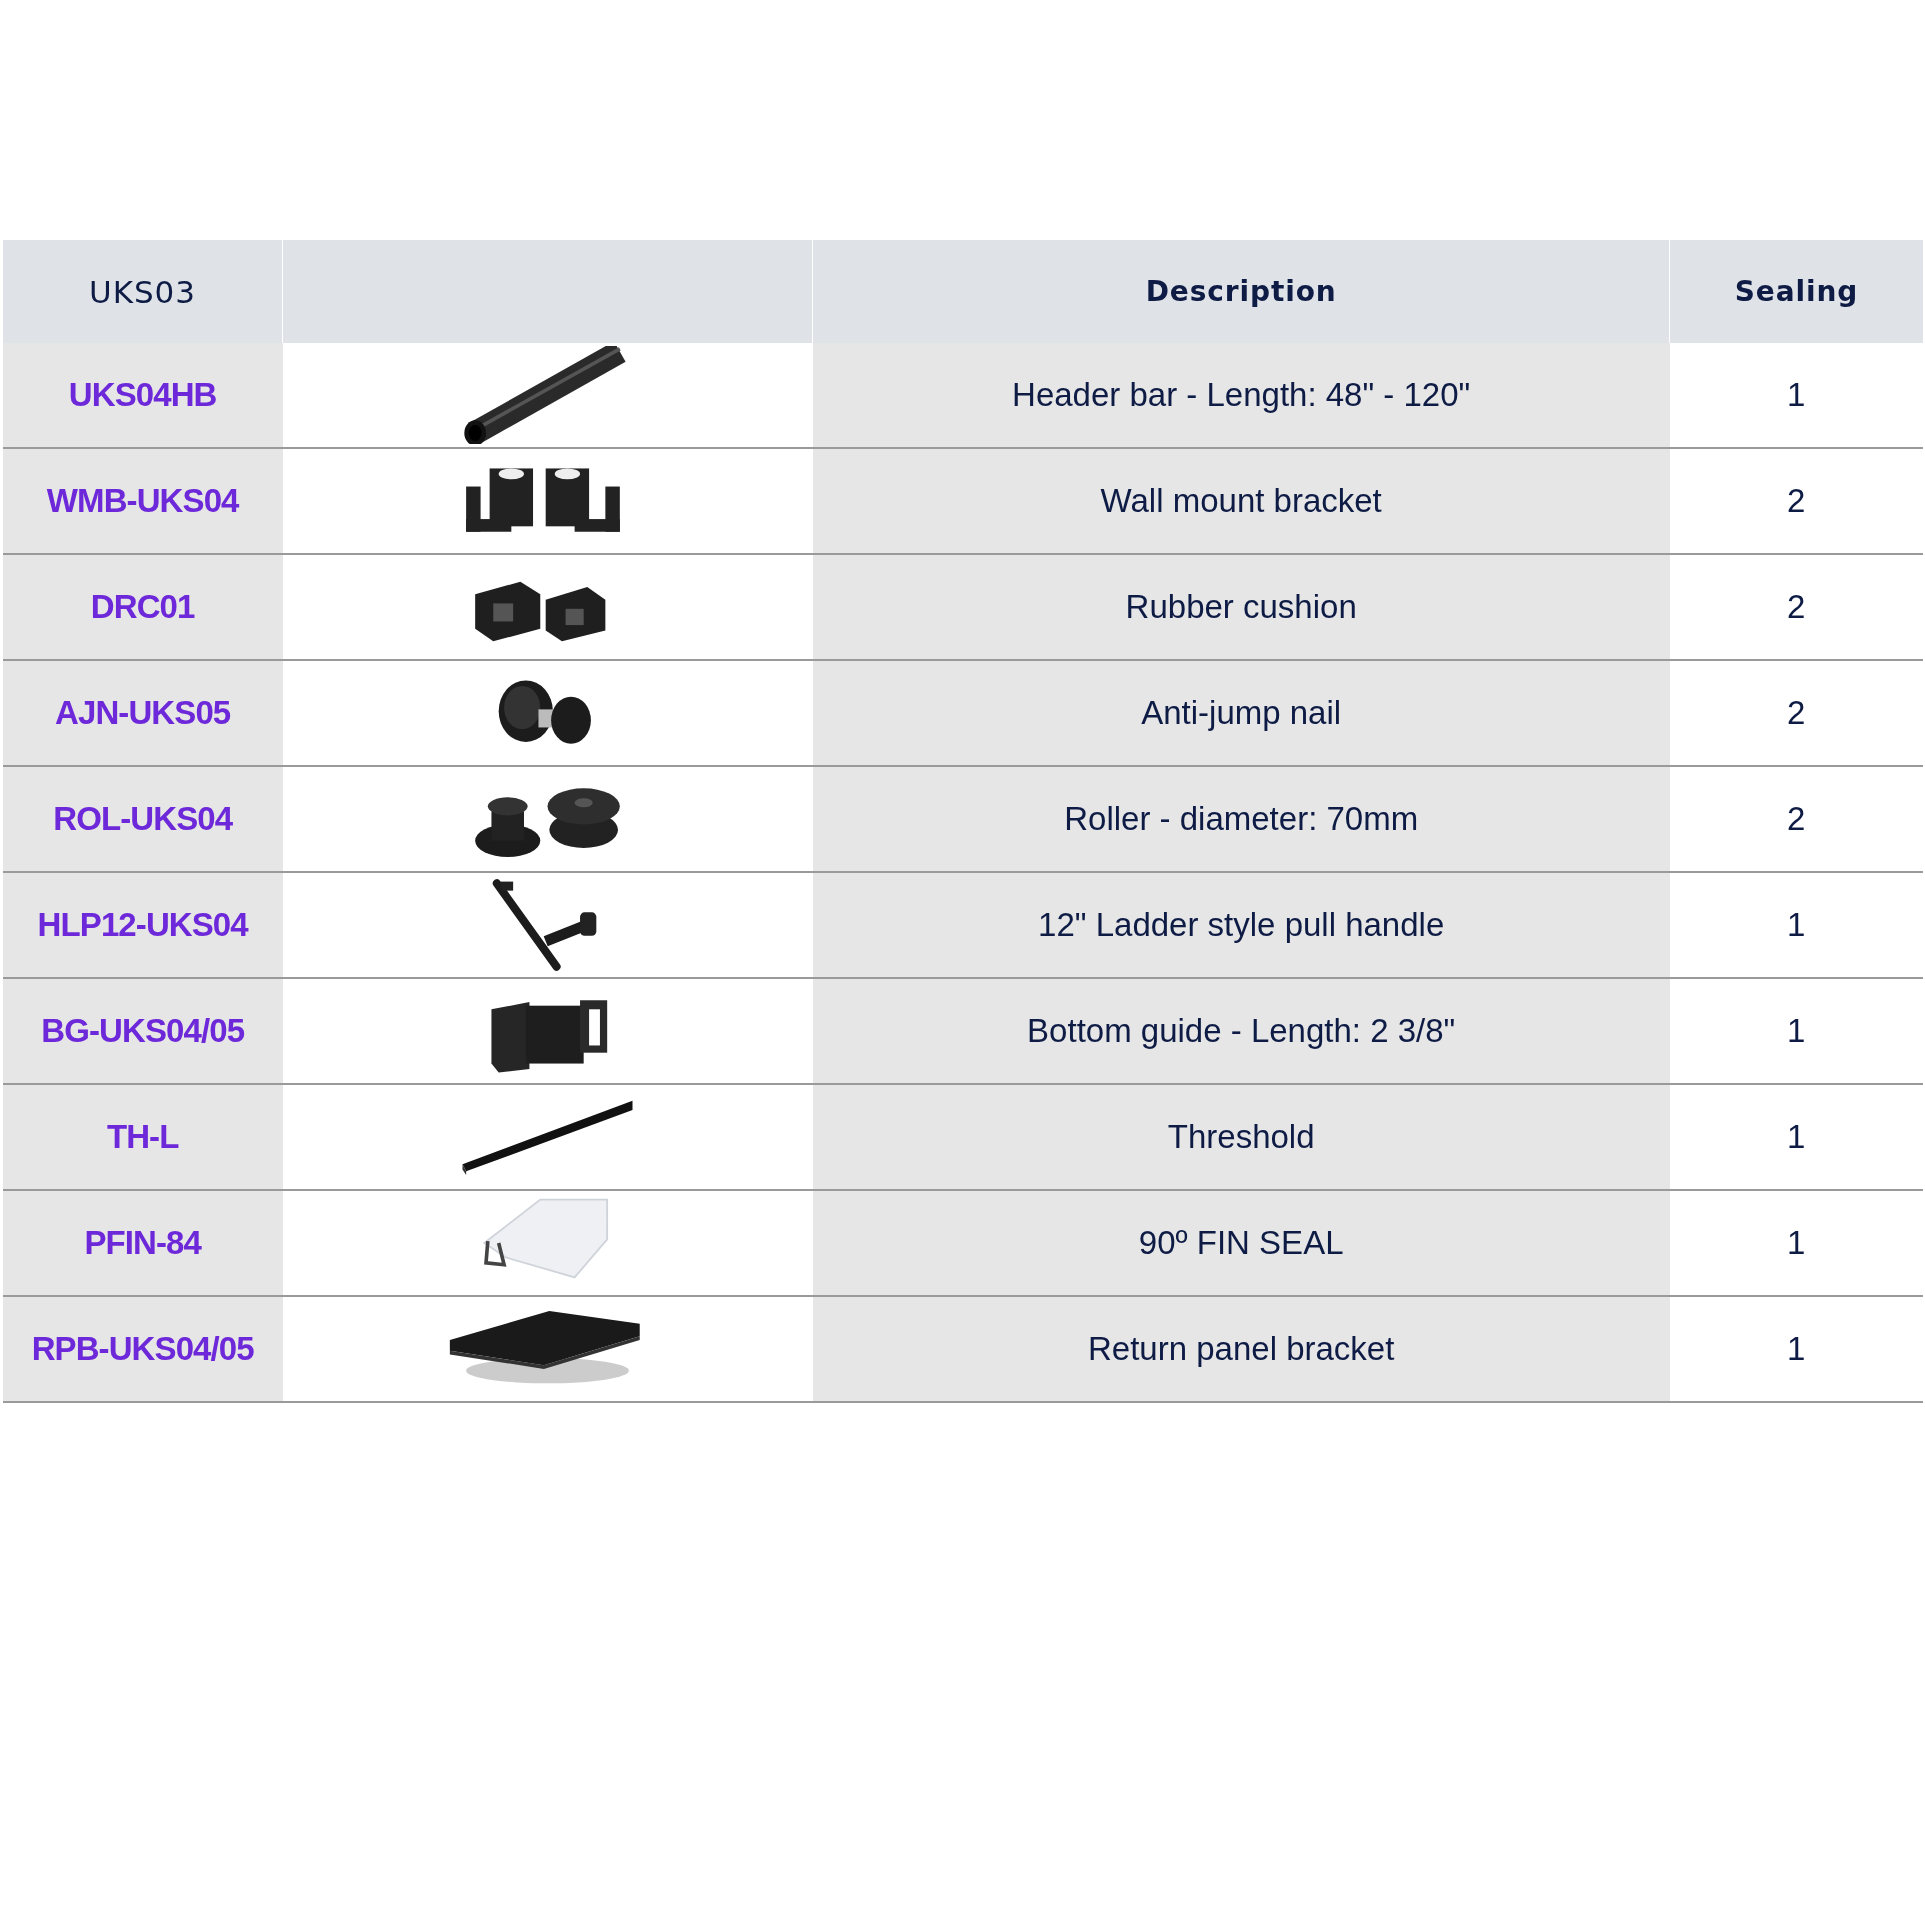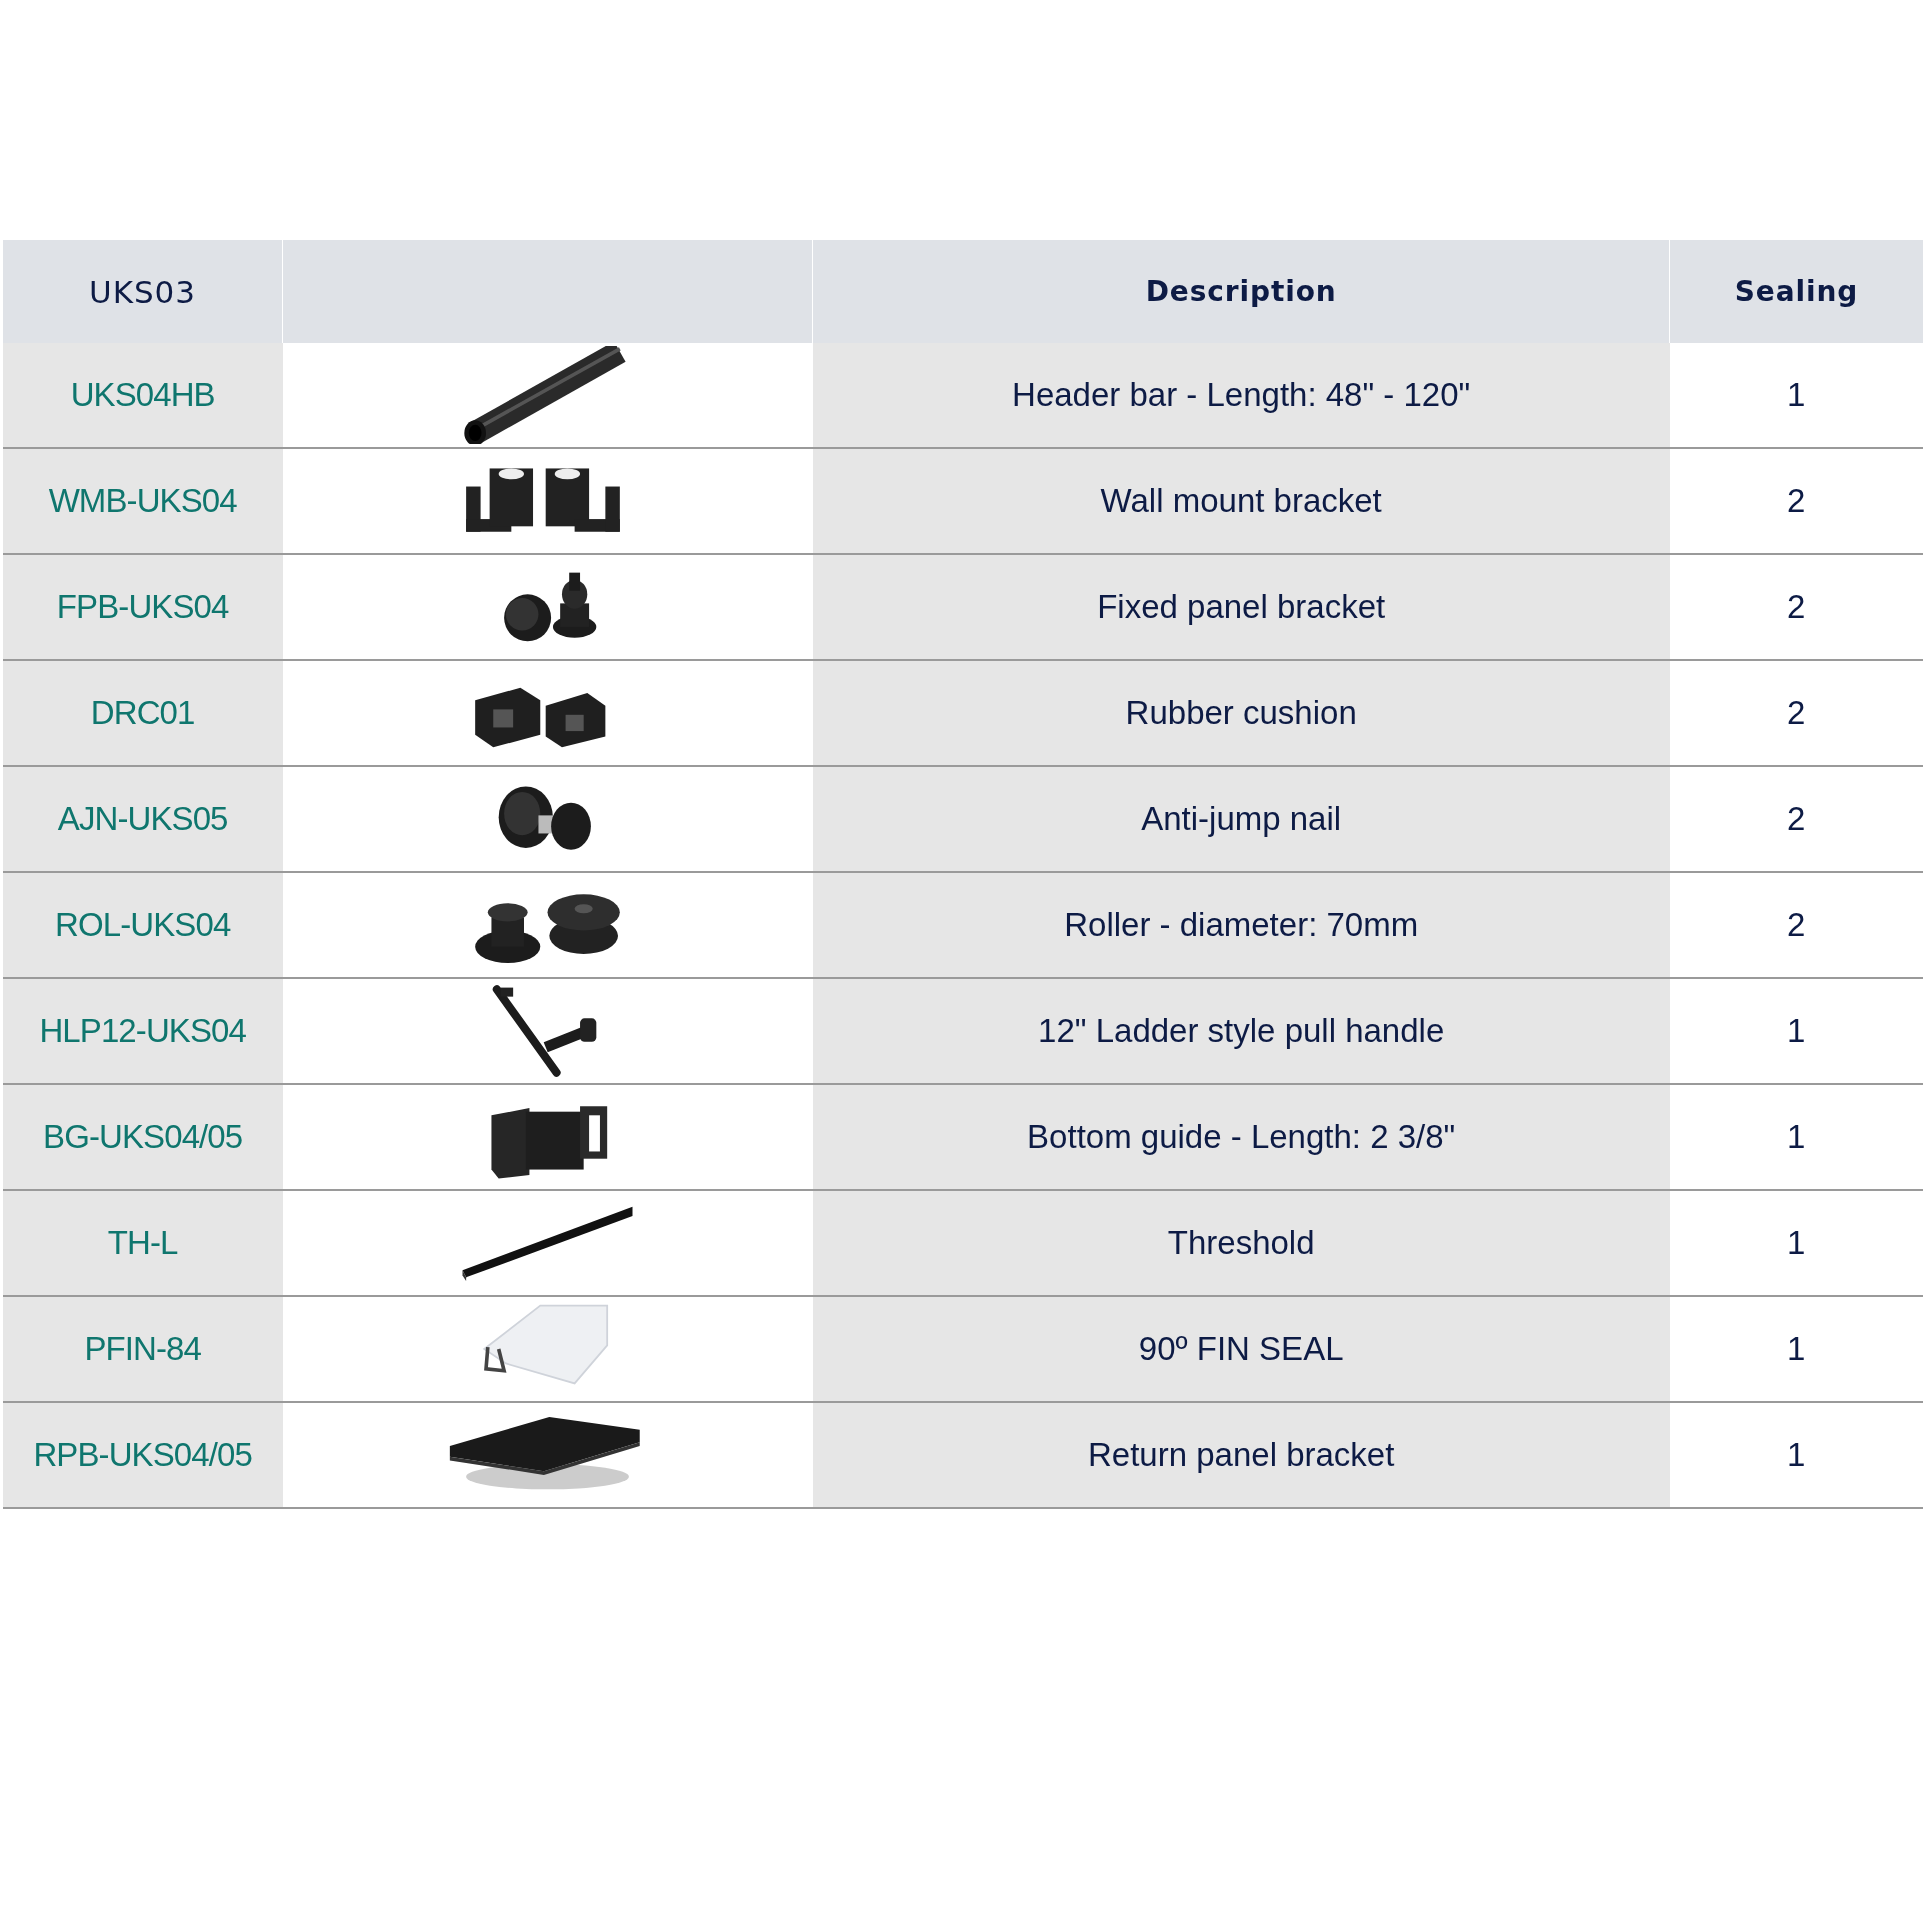--- a/index.html
+++ b/index.html
@@ -8,21 +8,21 @@
     .parts-table { position: absolute; left: 2.7px; top: 240px; width: 1920px; border-collapse: collapse; table-layout: fixed; }
     .parts-table col.c-code { width: 280px; }
     .parts-table col.c-img  { width: 530px; }
     .parts-table col.c-desc { width: 857px; }
     .parts-table col.c-qty  { width: 253px; }
     .parts-table th { background: #dfe2e7; height: 71px; padding: 16px; font-family: "DejaVu Sans", sans-serif;
                       font-weight: bold; color: #0d1b45; text-align: center; border-left: 1.8px solid #ffffff; }
     .parts-table th:first-child { border-left: none; font-weight: normal; font-size: 31px; letter-spacing: 0.9px; }
     .parts-table th.h-desc, .parts-table th.h-qty { font-size: 28px; letter-spacing: 0.9px; }
     .parts-table td { height: 104px; padding: 0; text-align: center; vertical-align: middle; border-bottom: 2.7px solid #9a9a9a; }
-    td.code { background: #e6e6e6; font-weight: normal; font-size: 33px; letter-spacing: -0.9px; color: #0f766e; }
+    td.code { background: #e6e6e6; font-weight: bold; font-size: 33px; letter-spacing: -0.9px; color: #6d28d9; }
     td.img  { background: #ffffff; }
     td.desc { background: #e6e6e6; font-size: 33px; color: #0d1b45; }
     td.qty  { background: #ffffff; font-size: 33px; color: #0d1b45; }
     .img-wrap { display: inline-block; width: 217px; height: 98px; vertical-align: middle; }
     .img-wrap svg { width: 217px; height: 98px; display: block; }
   </style>
 </head>
 <body>
 
 <table class="parts-table">
@@ -67,34 +67,20 @@
                 <rect x="118" y="18" width="48" height="64"></rect>
                 <ellipse cx="142" cy="24" rx="14" ry="6" fill="#eee"></ellipse>
                 <rect x="150" y="74" width="50" height="14"></rect>
                 <rect x="184" y="38" width="16" height="50"></rect>
               </g>
             </svg></span></td>
       <td class="desc">Wall mount bracket</td>
       <td class="qty">2</td>
     </tr>
 
-    <tr>
-      <td class="code">FPB-UKS04</td>
-      <td class="img"><span class="img-wrap">
-        <svg viewBox="0 0 240 108">
-              <ellipse cx="98" cy="66" rx="26" ry="26" fill="#1c1c1c"></ellipse>
-              <ellipse cx="92" cy="62" rx="18" ry="18" fill="#333"></ellipse>
-              <ellipse cx="150" cy="76" rx="24" ry="12" fill="#1c1c1c"></ellipse>
-              <rect x="134" y="50" width="32" height="26" fill="#222"></rect>
-              <ellipse cx="150" cy="40" rx="14" ry="16" fill="#2a2a2a"></ellipse>
-              <rect x="144" y="16" width="12" height="20" fill="#1c1c1c"></rect>
-            </svg></span></td>
-      <td class="desc">Fixed panel bracket</td>
-      <td class="qty">2</td>
-    </tr>
 
     <tr>
       <td class="code">DRC01</td>
       <td class="img"><span class="img-wrap">
         <svg viewBox="0 0 240 108">
               <g fill="#1f1f1f">
                 <polygon points="40,40 90,26 112,40 112,78 60,92 40,78"></polygon>
                 <rect x="60" y="50" width="22" height="20" fill="#555"></rect>
                 <polygon points="118,46 164,32 184,46 184,80 136,92 118,80"></polygon>
                 <rect x="140" y="56" width="20" height="18" fill="#555"></rect>

